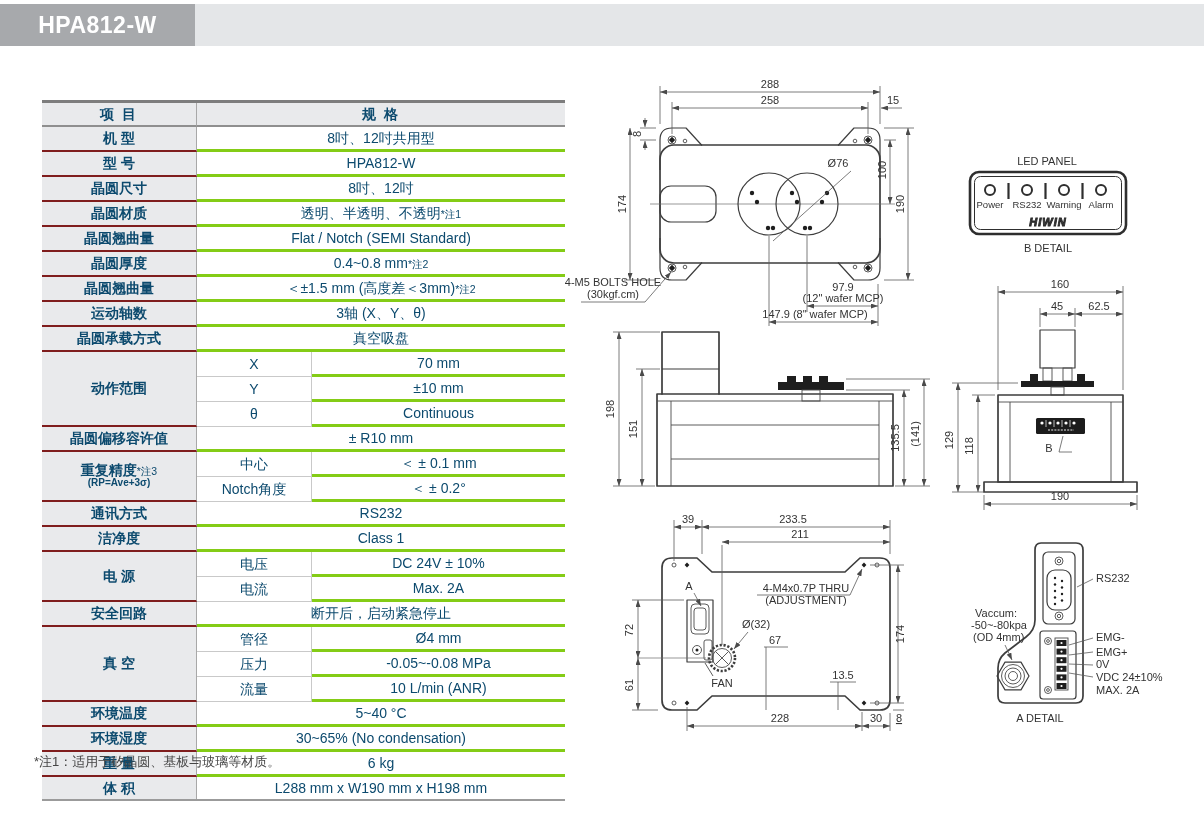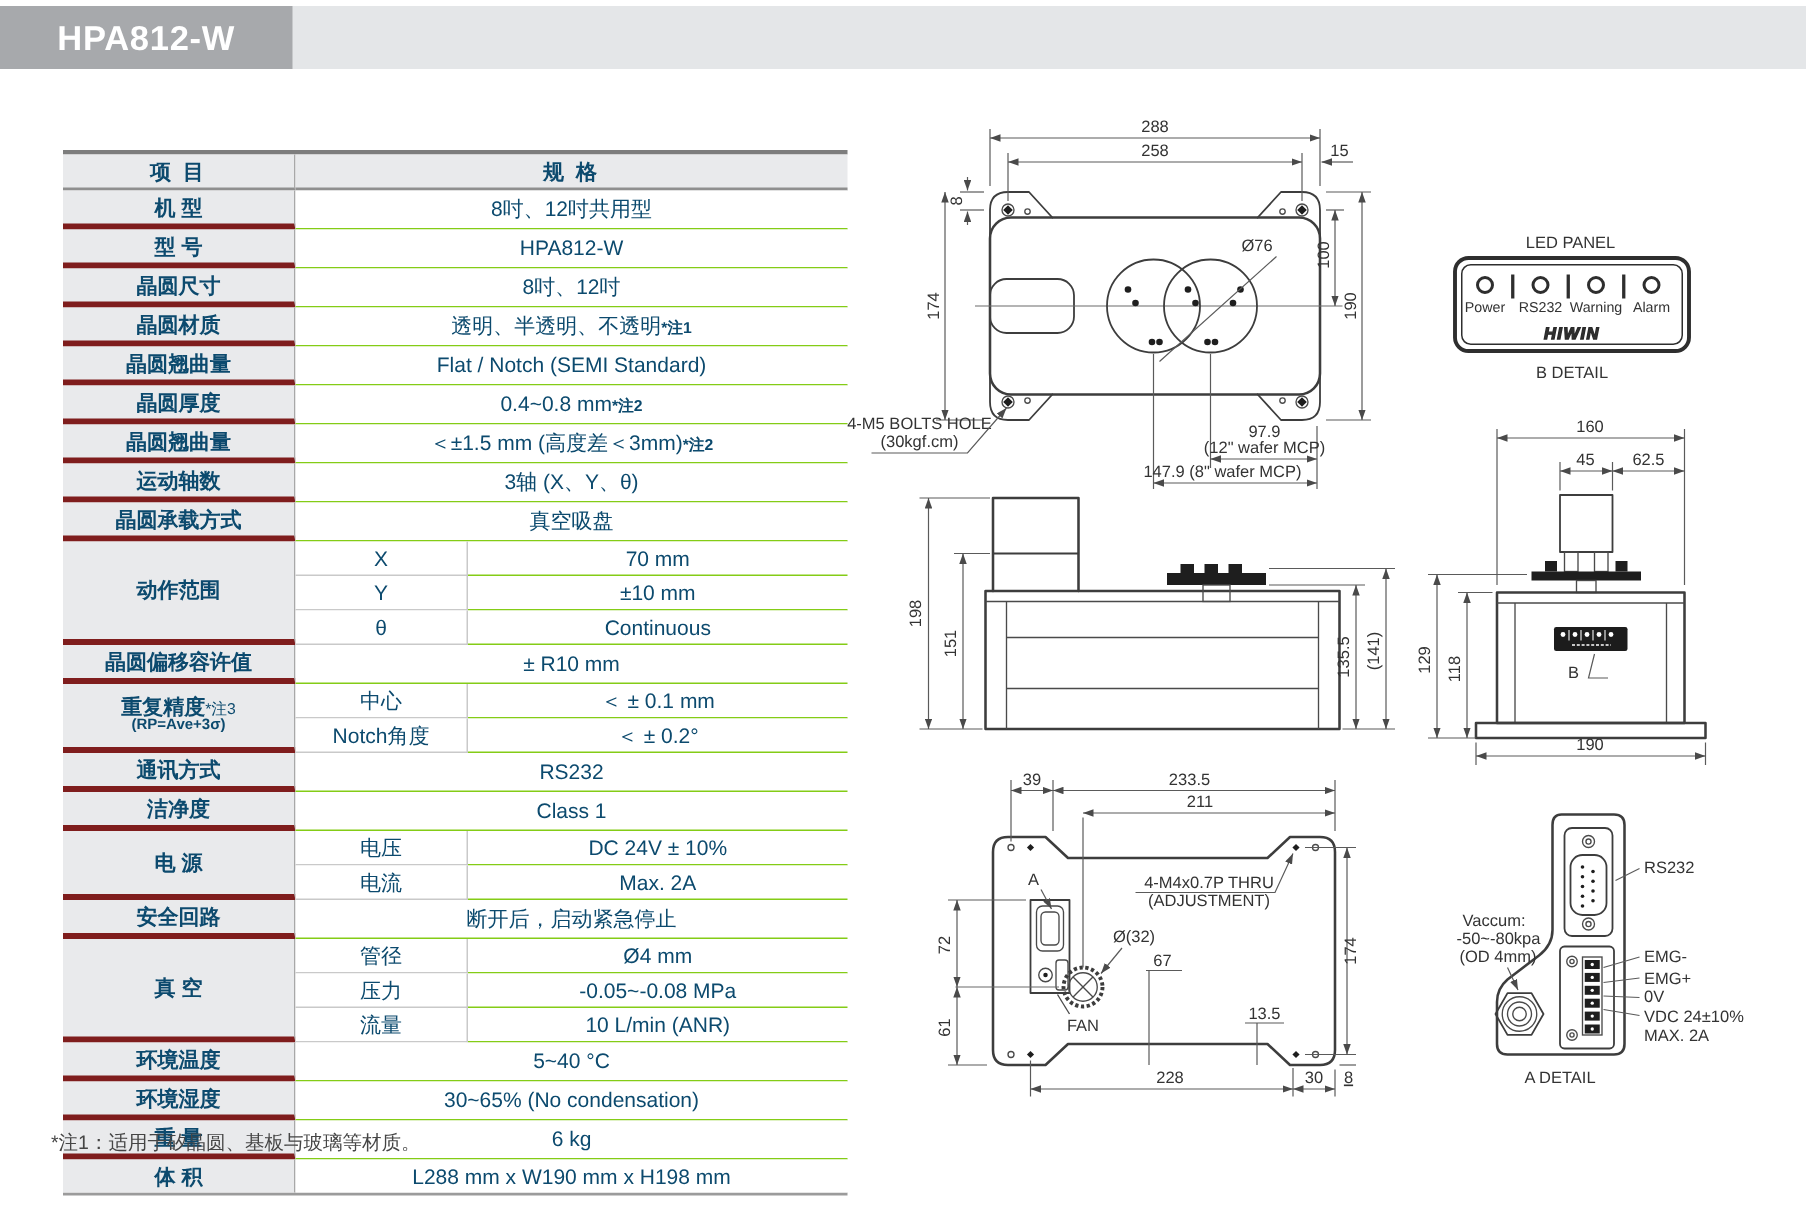--- a/index.html
+++ b/index.html
@@ -16,25 +16,25 @@
   }
   
   table.spec {
     position:absolute; left:42px; top:100px; width:523px;
     border-collapse:separate; border-spacing:0; table-layout:fixed;
     border-top:3px solid #7d7d7d; border-bottom:2px solid #9b9b9b;
   }
   table.spec td { height:22px; padding:0 2px; font-size:14px; color:#0c4a6e; text-align:center; line-height:1.05; overflow:hidden; }
   td.hdr  { background:#e9eaec; font-weight:bold; font-size:15px; height:25px; border-bottom:2px solid #8f8f8f; letter-spacing:2px;}
   td.hdr.first { border-right:1px solid #a8a8a8; }
-  td.lbl  { background:#e9eaec; font-weight:bold; border-bottom:4px solid #7f1d1d; border-right:1px solid #a8a8a8; }
+  td.lbl  { background:#e9eaec; font-weight:bold; border-bottom:2px solid #7f1d1d; border-right:1px solid #a8a8a8; }
   td.sub  { border-right:1px solid #c9c9c9; border-bottom:1px solid #c9c9c9; background:#fff; }
-  td.val  { border-bottom:1px solid #84cc16; background:#fff; }
+  td.val  { border-bottom:3px solid #84cc16; background:#fff; }
   tr.last td { border-bottom-width:0;margin-left:29px; }
-  .note { font-size:10.5px; font-weight:bold; }
+  .note { font-size:10.5px; font-weight:normal; }
   td.lbl .note { font-weight:normal; }
   .lbl2 { font-size:10px; }
   
   .notes { position:absolute; left:34px; top:752px; font-size:13px; color:#454545; }
   .notes div { height:20px; line-height:20px; }
   .notes div.indent { padding-left:7px; }
   
   svg.draw { position:absolute; left:0; top:0; }
   svg.draw text { font-family:"Liberation Sans", sans-serif; font-size:11px; fill:#333; }
   .ol   { fill:none; stroke:#3d3d3d; stroke-width:1.7; stroke-linejoin:round; stroke-linecap:round; }

